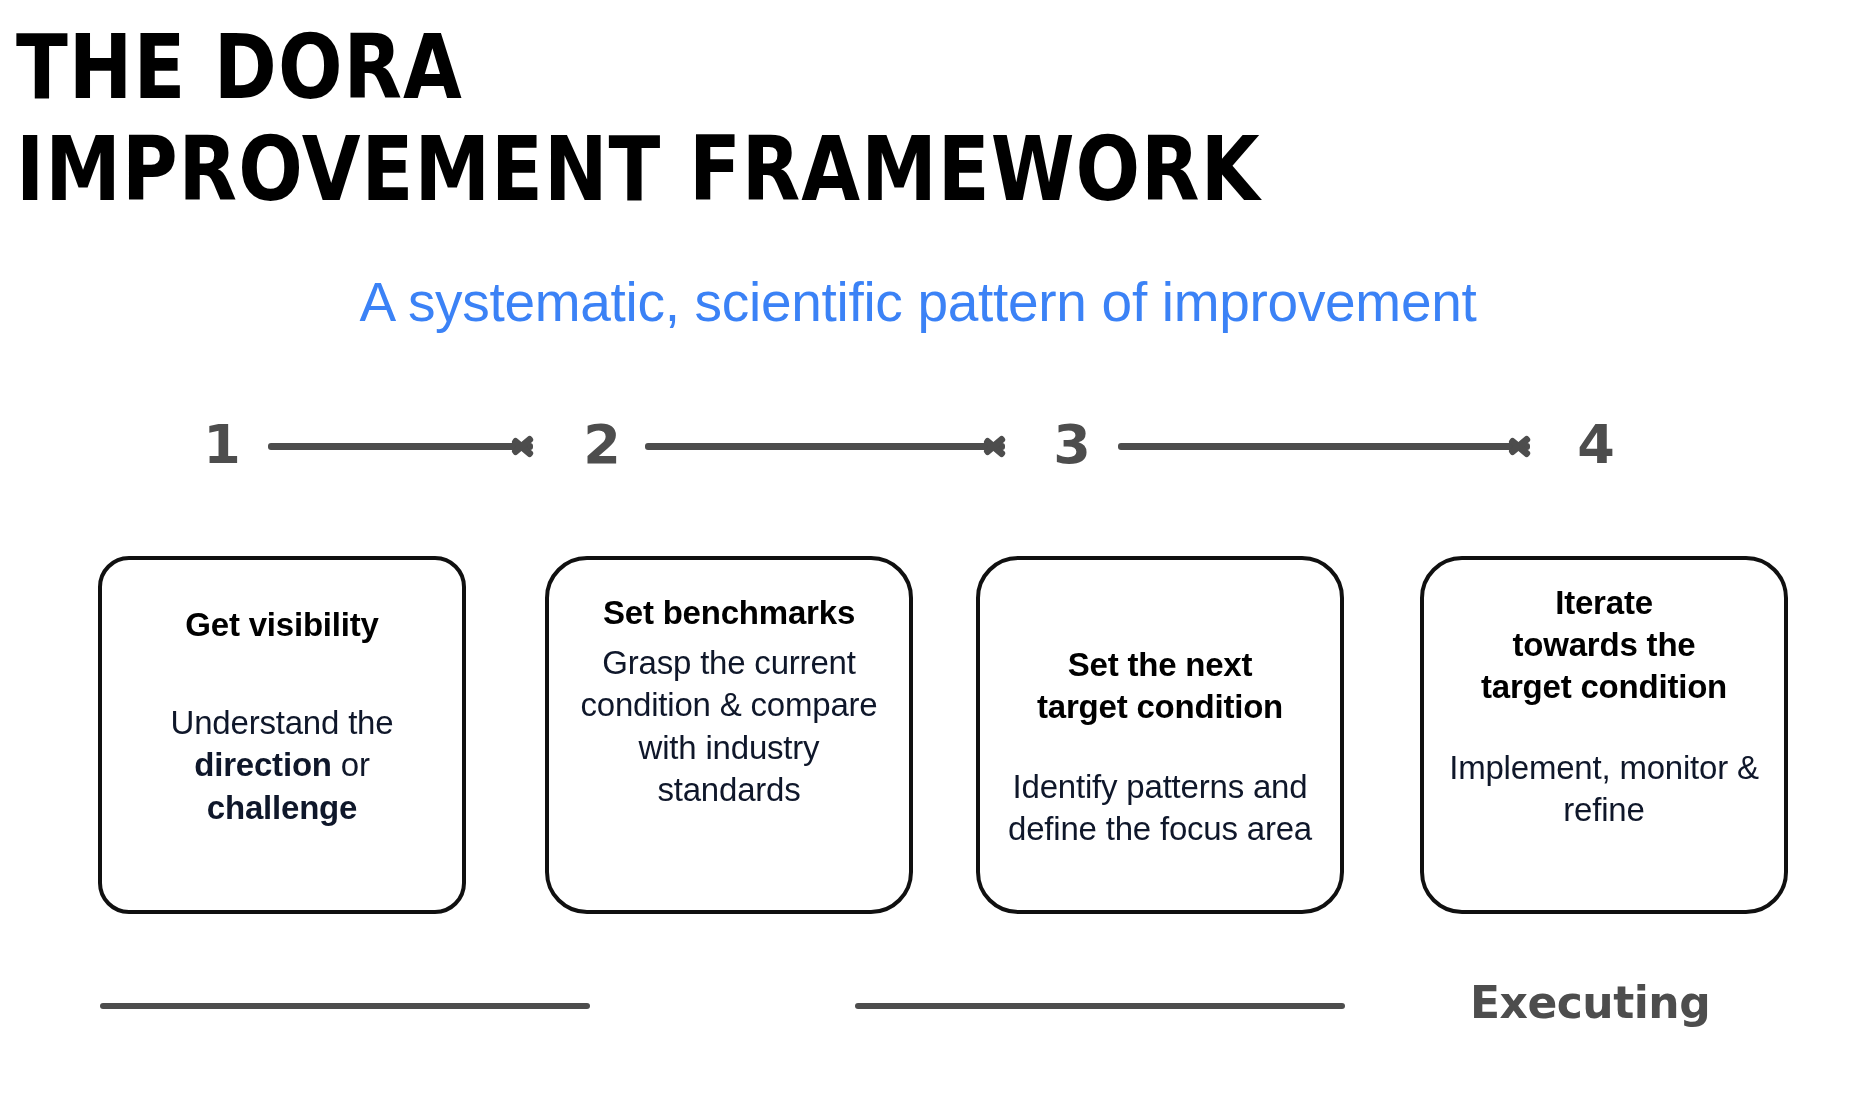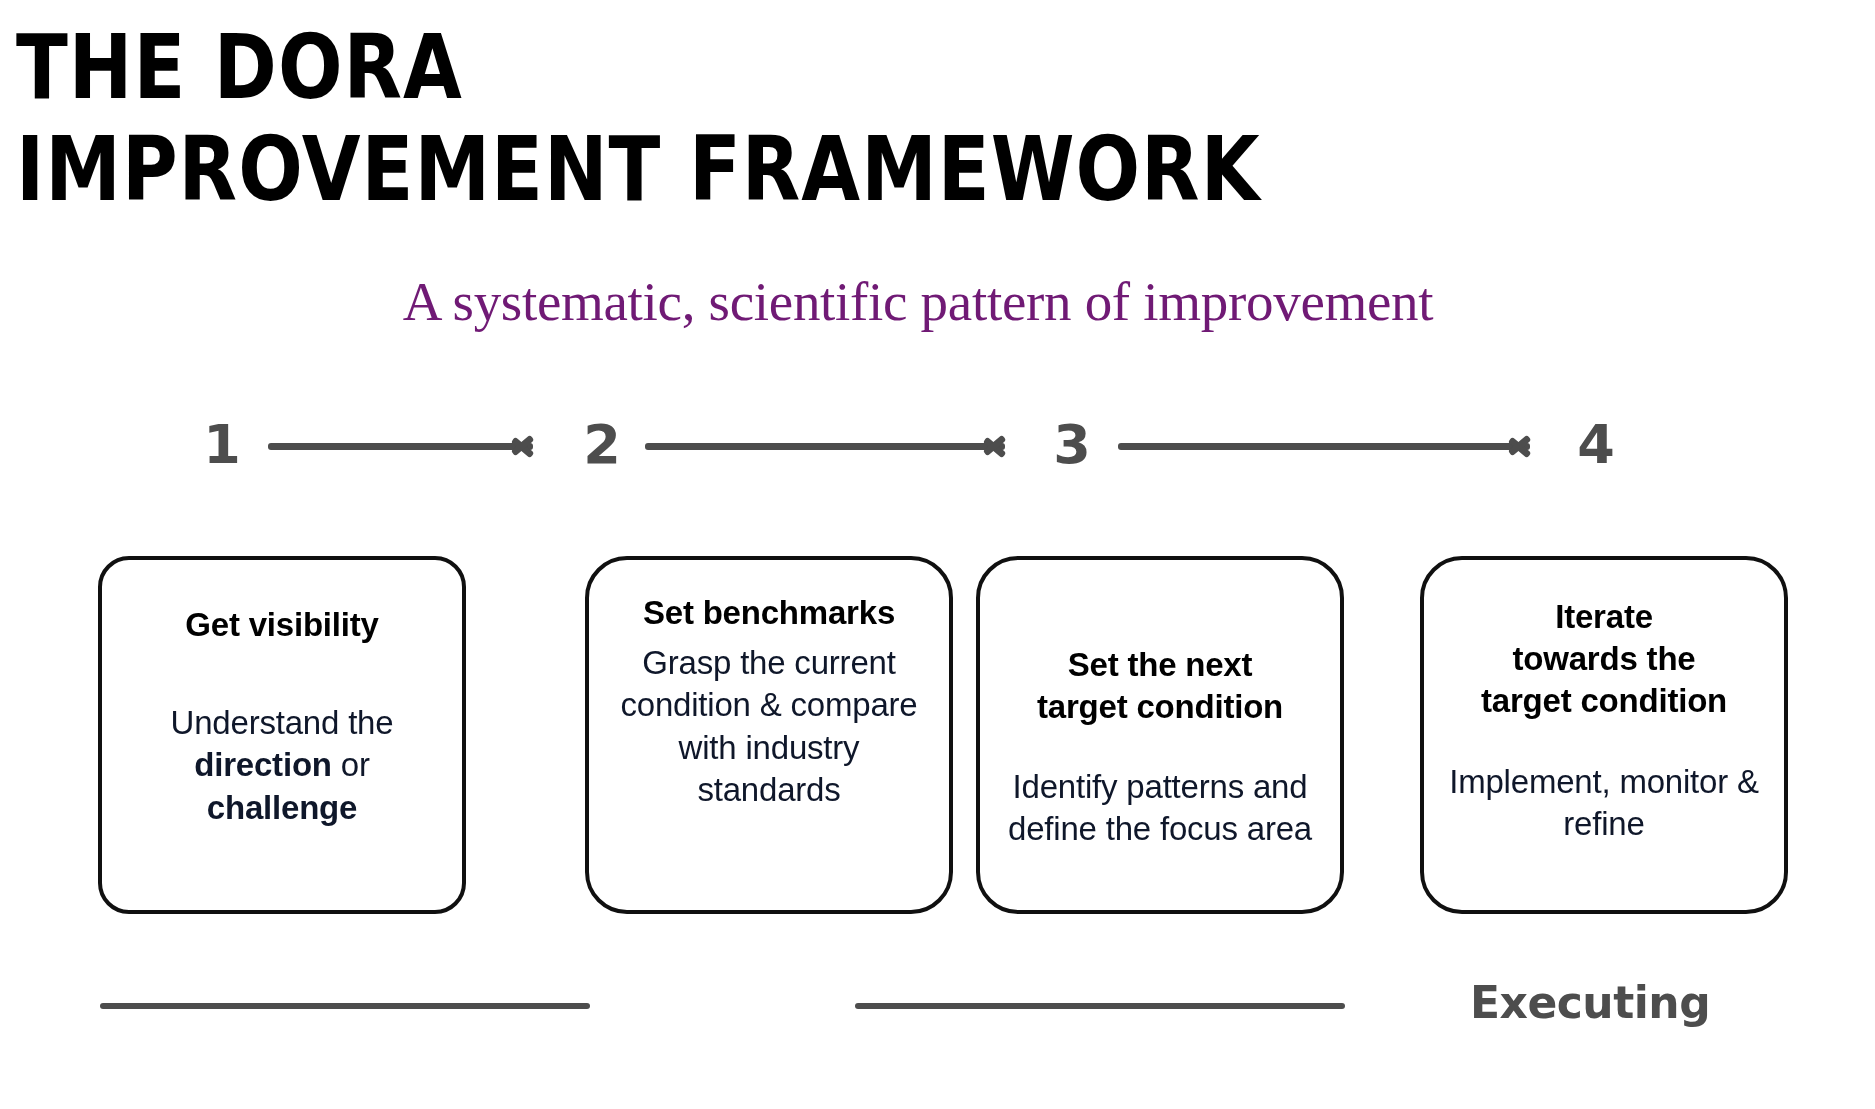--- a/index.html
+++ b/index.html
@@ -44,24 +44,24 @@
   .title-line-1 { font-size: 76px; margin-bottom: 26px; }
   .title-line-2 { font-size: 76px; }
 
   
   .subtitle {
     position: absolute;
     left: 0;
     top: 270px;
     width: 1836px;
     text-align: center;
-    font-family: Liberation Serif, serif;
+    font-family: Liberation Sans, sans-serif;
     font-weight: 400;
     font-size: 55px;
-    color: #701a75;
+    color: #3b82f6;
     letter-spacing: -0.3px;
   }
 
   
   .steps-row {
     position: absolute;
     left: 0;
     top: 415px;
     width: 1875px;
     height: 70px;
@@ -137,23 +137,23 @@
     border-radius: 42px;
     box-sizing: border-box;
     background: #ffffff;
     display: flex;
     flex-direction: column;
     align-items: center;
     text-align: center;
     padding: 0 14px;
   }
   .card-1 { left: 98px;  justify-content: flex-start; padding-top: 44px; border-radius: 31px; }
-  .card-2 { left: 545px; justify-content: flex-start; padding-top: 32px; margin-left: 40px; }
+  .card-2 { left: 545px; justify-content: flex-start; padding-top: 32px; }
   .card-3 { left: 976px; justify-content: center; padding-top: 24px; }
-  .card-4 { left: 1420px; justify-content: flex-start; padding-top: 36px; }
+  .card-4 { left: 1420px; justify-content: flex-start; padding-top: 22px; }
 
   .card-title {
     font-family: "Liberation Sans", sans-serif;
     font-weight: 700;
     font-size: 33px;
     line-height: 1.28;
     color: #000000;
     letter-spacing: -0.2px;
   }
   .card-body {

